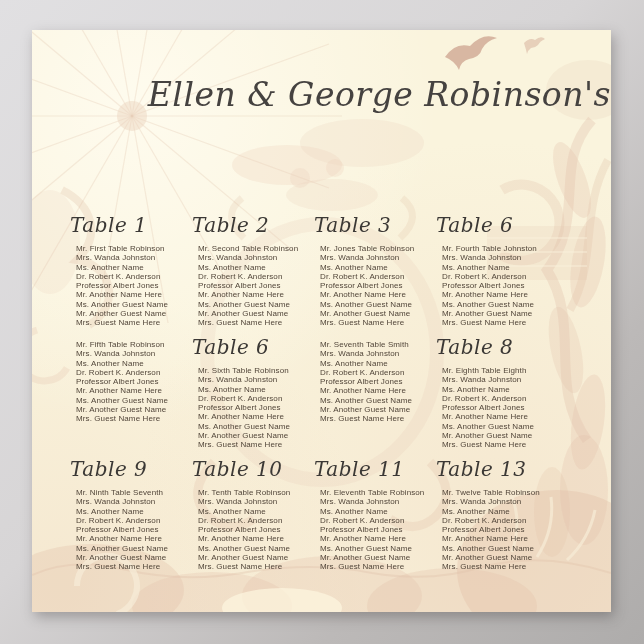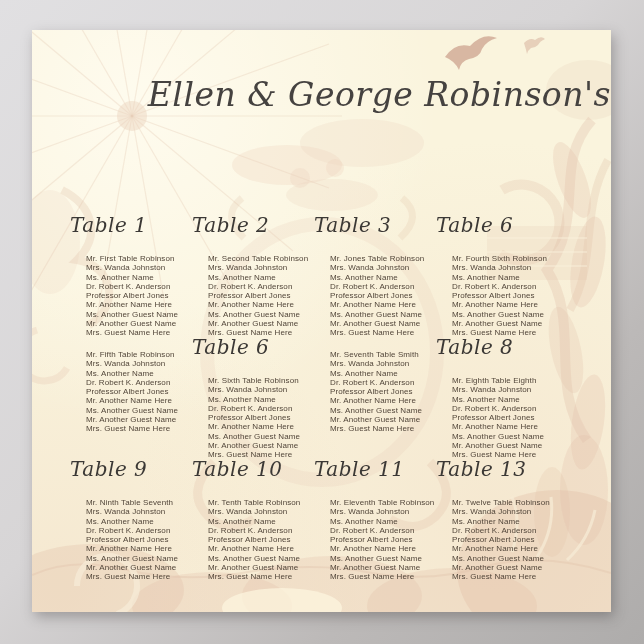--- a/index.html
+++ b/index.html
@@ -26,21 +26,21 @@
   }
   .tables{
     position:absolute;left:38px;top:182px;width:488px;
     display:grid;grid-template-columns:repeat(4,122px);grid-auto-rows:122px;
   }
   .table-card{text-align:left;overflow:visible;}
   .table-name{
     font-family:"DejaVu Serif",serif;font-style:italic;
     font-size:20px;line-height:26px;color:#3b3835;margin-bottom:6px;letter-spacing:.5px;
   }
-  ul.guests{list-style:none;margin:16px;padding:0;}
+  ul.guests{list-style:none;margin:6px;padding:0;}
   ul.guests li{
     font-size:8px;line-height:9.3px;color:#52463a;letter-spacing:.1px;white-space:nowrap;
   }
 </style>
 </head>
 <body>
 
 <div class="scene">
   <div class="poster">
 
@@ -179,21 +179,21 @@
             <li>Mr. Another Name Here</li>
             <li>Ms. Another Guest Name</li>
             <li>Mr. Another Guest Name</li>
             <li>Mrs. Guest Name Here</li>
           </ul>
   </div>
 
   <div class="table-card">
     <div class="table-name">Table 6</div>
     <ul class="guests">
-            <li>Mr. Fourth Sixth Robinson</li>
+            <li>Mr. Fourth Table Johnston</li>
             <li>Mrs. Wanda Johnston</li>
             <li>Ms. Another Name</li>
             <li>Dr. Robert K. Anderson</li>
             <li>Professor Albert Jones</li>
             <li>Mr. Another Name Here</li>
             <li>Ms. Another Guest Name</li>
             <li>Mr. Another Guest Name</li>
             <li>Mrs. Guest Name Here</li>
           </ul>
   </div>

